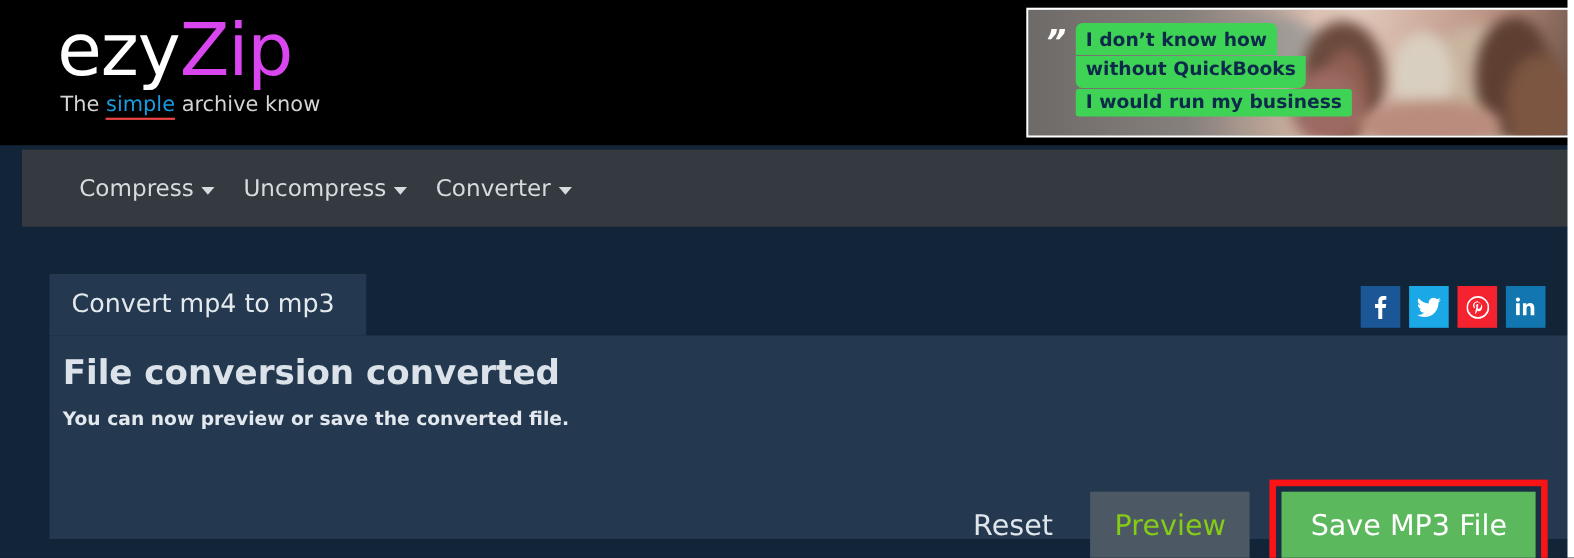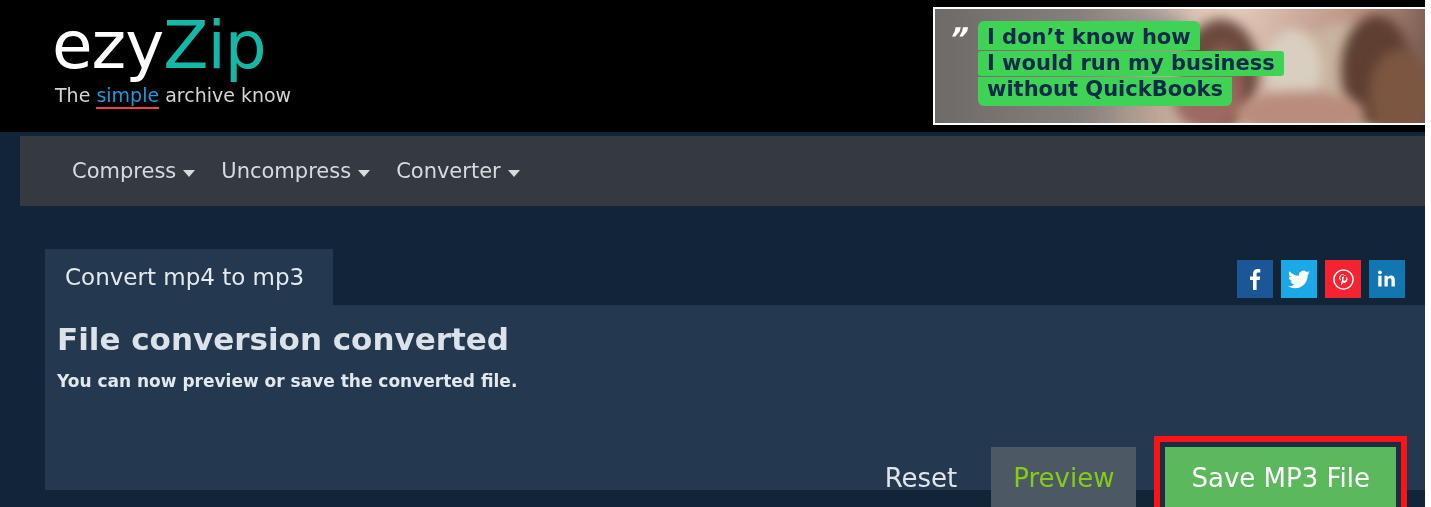--- a/index.html
+++ b/index.html
@@ -31,21 +31,21 @@
   }
   .logo-text {
     font-family: "DejaVu Sans", sans-serif;
     font-size: 66px;
     line-height: 76px;
     font-weight: 400;
     letter-spacing: -1px;
     white-space: nowrap;
   }
   .logo-ezy { color: #ffffff; }
-  .logo-zip { color: #14b8a6; }
+  .logo-zip { color: #d946ef; }
   .tagline {
     font-family: "DejaVu Sans", sans-serif;
     font-size: 19px;
     line-height: 22px;
     color: #d4d4d4;
     margin-top: 0px;
     margin-left: 3px;
     white-space: nowrap;
   }
   .tagline .simple {
@@ -91,21 +91,21 @@
     position: absolute; left: 43px; top: 12px;
     background: #2ca01c00;
     padding: 0;
   }
   .ad-line {
     display: inline-block;
     background: #3fd356;
     color: #0d2a4a;
     font-family: "DejaVu Sans", sans-serif;
     font-weight: 700;
-    font-size: 21px;
+    font-size: 17px;
     line-height: 22px;
     padding: 1px 9px 2px 9px;
     border-radius: 3px;
     margin-bottom: 1px;
     white-space: nowrap;
   }
   .ad-line.l1 { border-radius: 6px 6px 0 0; padding-top: 5px; }
   .ad-line.l3 { border-radius: 0 0 6px 6px; padding-bottom: 6px; }
   .ad-attrib {
     position: absolute; left: 5px; bottom: 6px;
@@ -297,22 +297,22 @@
           <div class="ad-blob b2"></div>
         <div class="ad-blob b3"></div>
           <div class="ad-blob b6"></div>
         <div class="ad-blob b7"></div>
           <div class="ad-blob b8"></div>
       </div>
       <div class="ad-left-fade"></div>
       <div class="ad-quote-mark">”</div>
       <div class="ad-bubble">
         <div><span class="ad-line l1">I don’t know how</span></div>
+        <div><span class="ad-line l3">without QuickBooks</span></div>
         <div><span class="ad-line l2">I would run my business</span></div>
-        <div><span class="ad-line l3">without QuickBooks</span></div>
       </div>
     </div>
   </div>
 
   <div class="navbar">
     <div class="nav-inner">
       <div class="nav-item">
         <span>Compress</span>
         <span class="caret"></span>
       </div>

